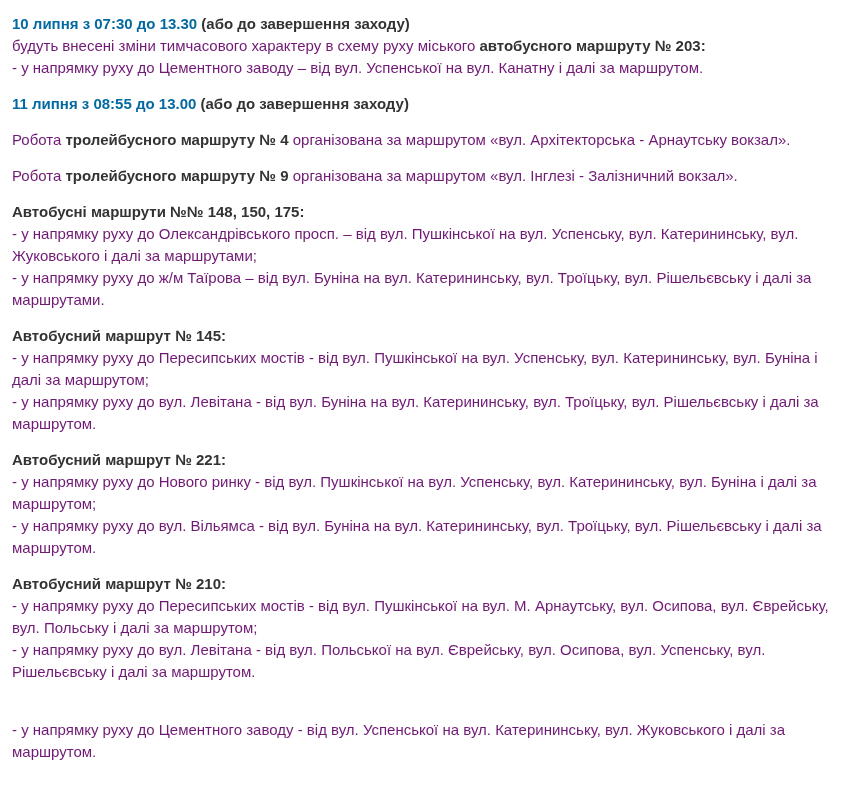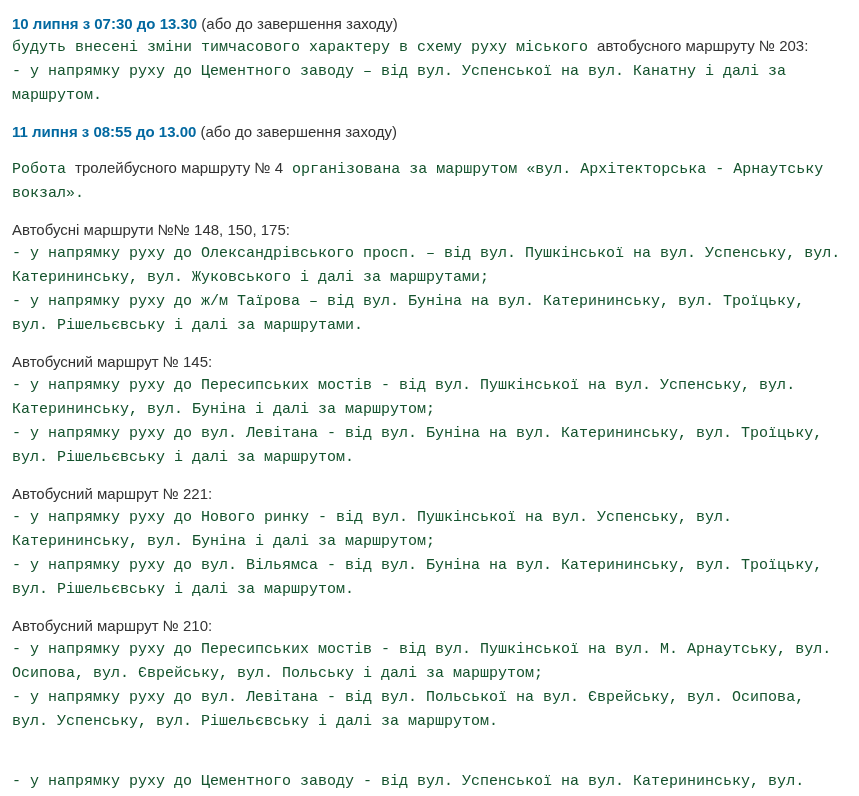--- a/index.html
+++ b/index.html
@@ -19,39 +19,39 @@
   }
   article.notice {
     padding: 13px 14px 0 12px;
   }
   p.section {
     margin: 0 0 14px 0;
     padding: 0;
   }
   .run-normal {
     font-weight: normal;
-    color: #14532d;
-    font-family: Liberation Mono, monospace;
+    color: #701a75;
   }
   .run-bold {
-    font-weight: normal;
+    font-weight: bold;
     color: #333333;
   }
   .run-red-bold {
     font-weight: bold;
     color: #0369a1;
   }
 </style>
 </head>
 <body>
 
 <main>
   <article class="notice" id="notice-article">
       <p class="section"><span class="run-red-bold">10 липня з 07:30 до 13.30 </span><span class="run-bold">(або до завершення заходу)</span><br><span class="run-normal">будуть внесені зміни тимчасового характеру в схему руху міського </span><span class="run-bold">автобусного маршруту № 203:</span><br><span class="run-normal">- у напрямку руху до Цементного заводу – від вул. Успенської на вул. Канатну і далі за маршрутом.</span></p>
       <p class="section"><span class="run-red-bold">11 липня з 08:55 до 13.00 </span><span class="run-bold">(або до завершення заходу)</span><br></p>
       <p class="section"><span class="run-normal">Робота </span><span class="run-bold">тролейбусного маршруту № 4</span><span class="run-normal"> організована за маршрутом «вул. Архітекторська - Арнаутську вокзал».</span></p>
+      <p class="section"><span class="run-normal">Робота </span><span class="run-bold">тролейбусного маршруту № 9</span><span class="run-normal"> організована за маршрутом «вул. Інглезі - Залізничний вокзал».</span></p>
       <p class="section"><span class="run-bold">Автобусні маршрути №№ 148, 150, 175:</span><br><span class="run-normal">- у напрямку руху до Олександрівського просп. – від вул. Пушкінської на вул. Успенську, вул. Катерининську, вул. Жуковського і далі за маршрутами;</span><br><span class="run-normal">- у напрямку руху до ж/м Таїрова – від вул. Буніна на вул. Катерининську, вул. Троїцьку, вул. Рішельєвську і далі за маршрутами.</span></p>
       <p class="section"><span class="run-bold">Автобусний маршрут № 145:</span><br><span class="run-normal">- у напрямку руху до Пересипських мостів - від вул. Пушкінської на вул. Успенську, вул. Катерининську, вул. Буніна і далі за маршрутом;</span><br><span class="run-normal">- у напрямку руху до вул. Левітана - від вул. Буніна на вул. Катерининську, вул. Троїцьку, вул. Рішельєвську і далі за маршрутом.</span></p>
       <p class="section"><span class="run-bold">Автобусний маршрут № 221:</span><br><span class="run-normal">- у напрямку руху до Нового ринку - від вул. Пушкінської на вул. Успенську, вул. Катерининську, вул. Буніна і далі за маршрутом;</span><br><span class="run-normal">- у напрямку руху до вул. Вільямса - від вул. Буніна на вул. Катерининську, вул. Троїцьку, вул. Рішельєвську і далі за маршрутом.</span></p>
       <p class="section"><span class="run-bold">Автобусний маршрут № 210:</span><br><span class="run-normal">- у напрямку руху до Пересипських мостів - від вул. Пушкінської на вул. М. Арнаутську, вул. Осипова, вул. Єврейську, вул. Польську і далі за маршрутом;</span><br><span class="run-normal">- у напрямку руху до вул. Левітана - від вул. Польської на вул. Єврейську, вул. Осипова, вул. Успенську, вул. Рішельєвську і далі за маршрутом.</span></p>
       <p class="section"><br><span class="run-normal">- у напрямку руху до Цементного заводу - від вул. Успенської на вул. Катерининську, вул. Жуковського і далі за маршрутом.</span></p>
     </article>
 </main>
 
 </body></html>

